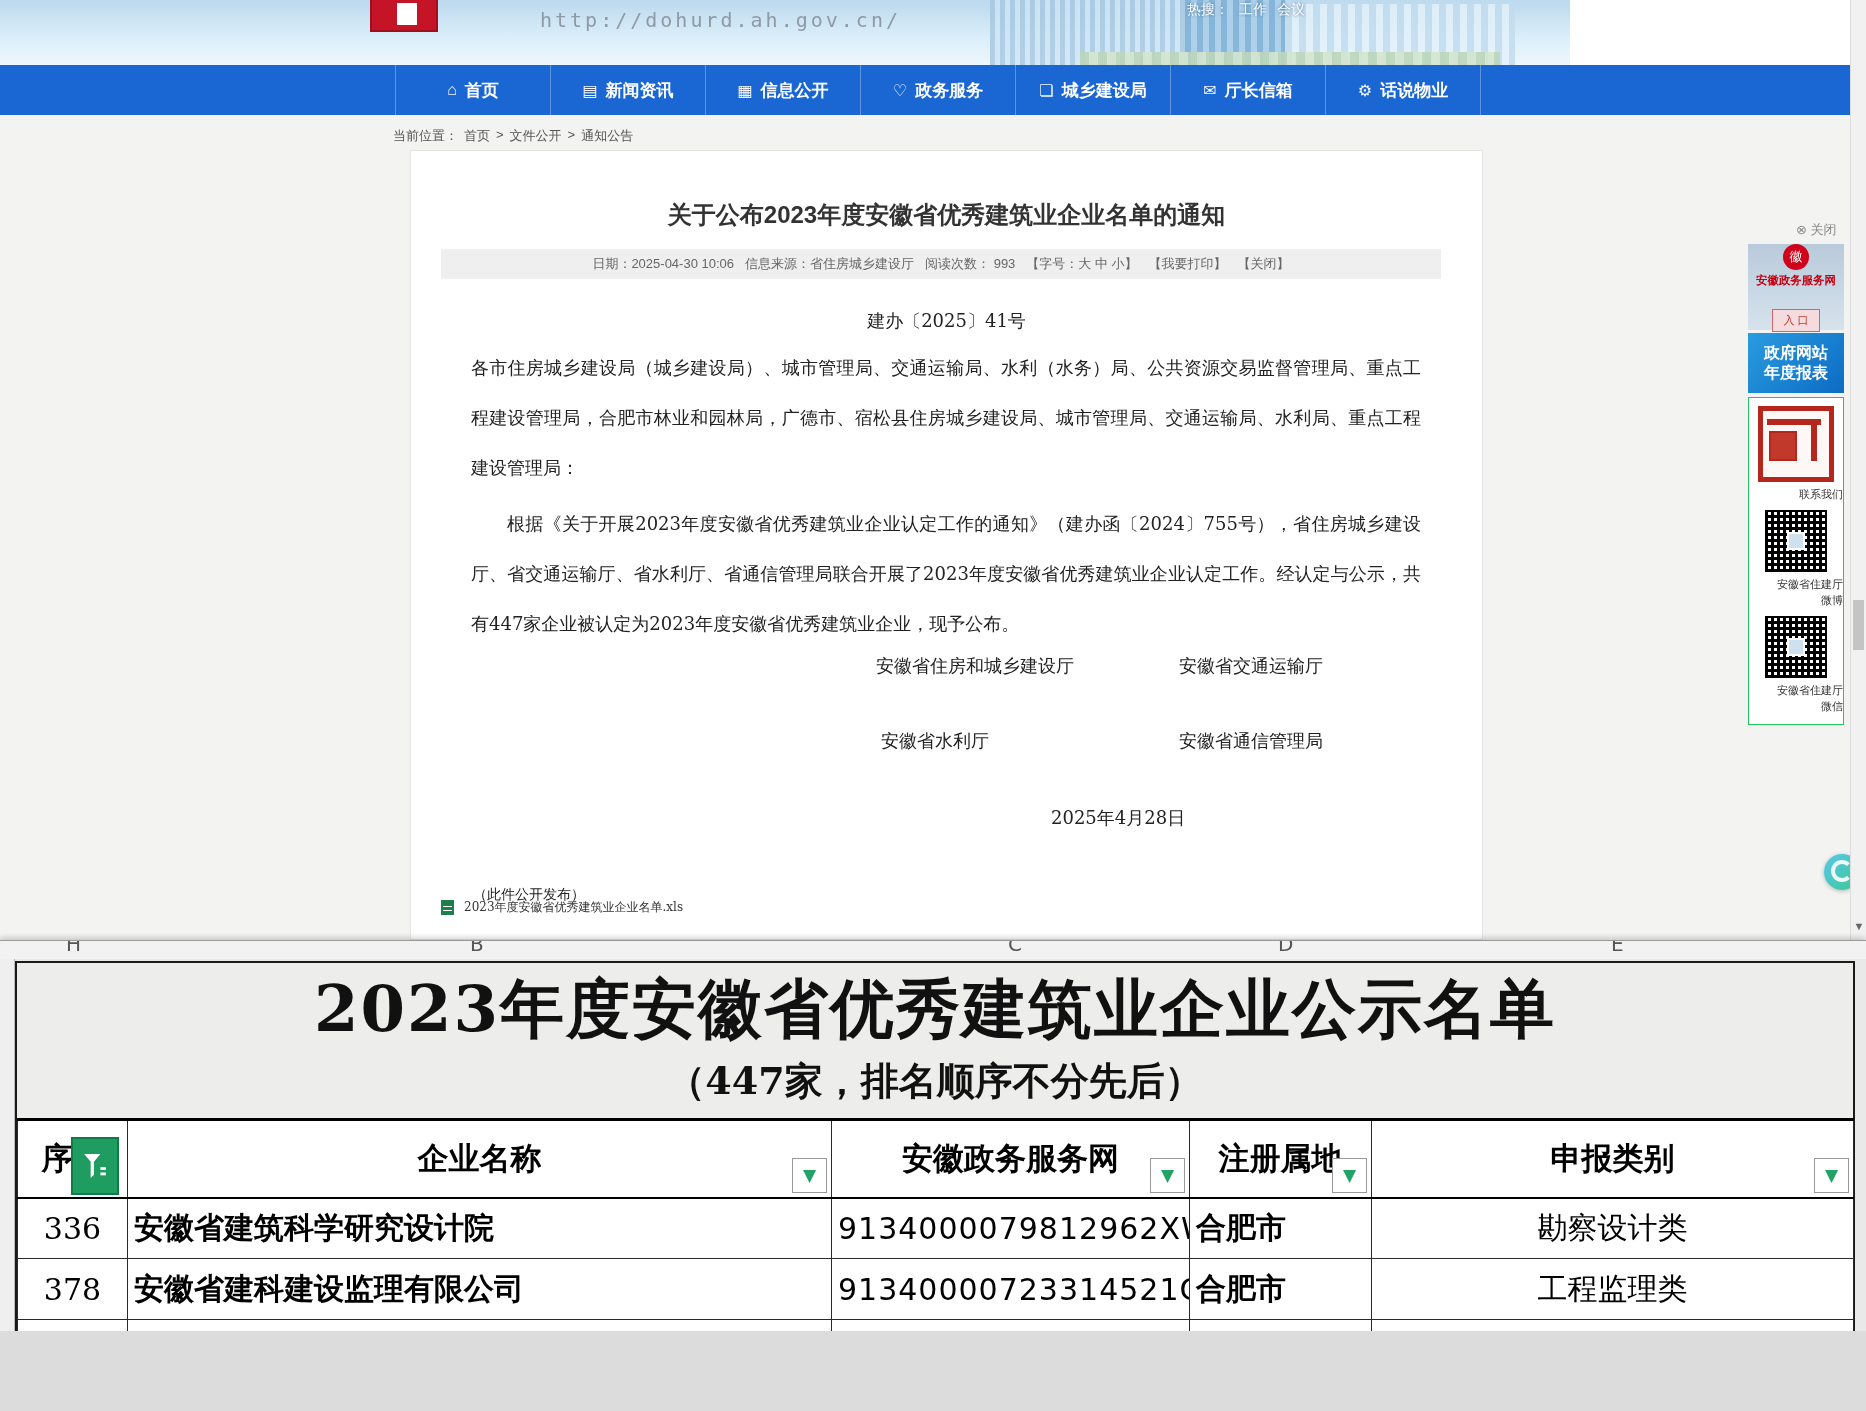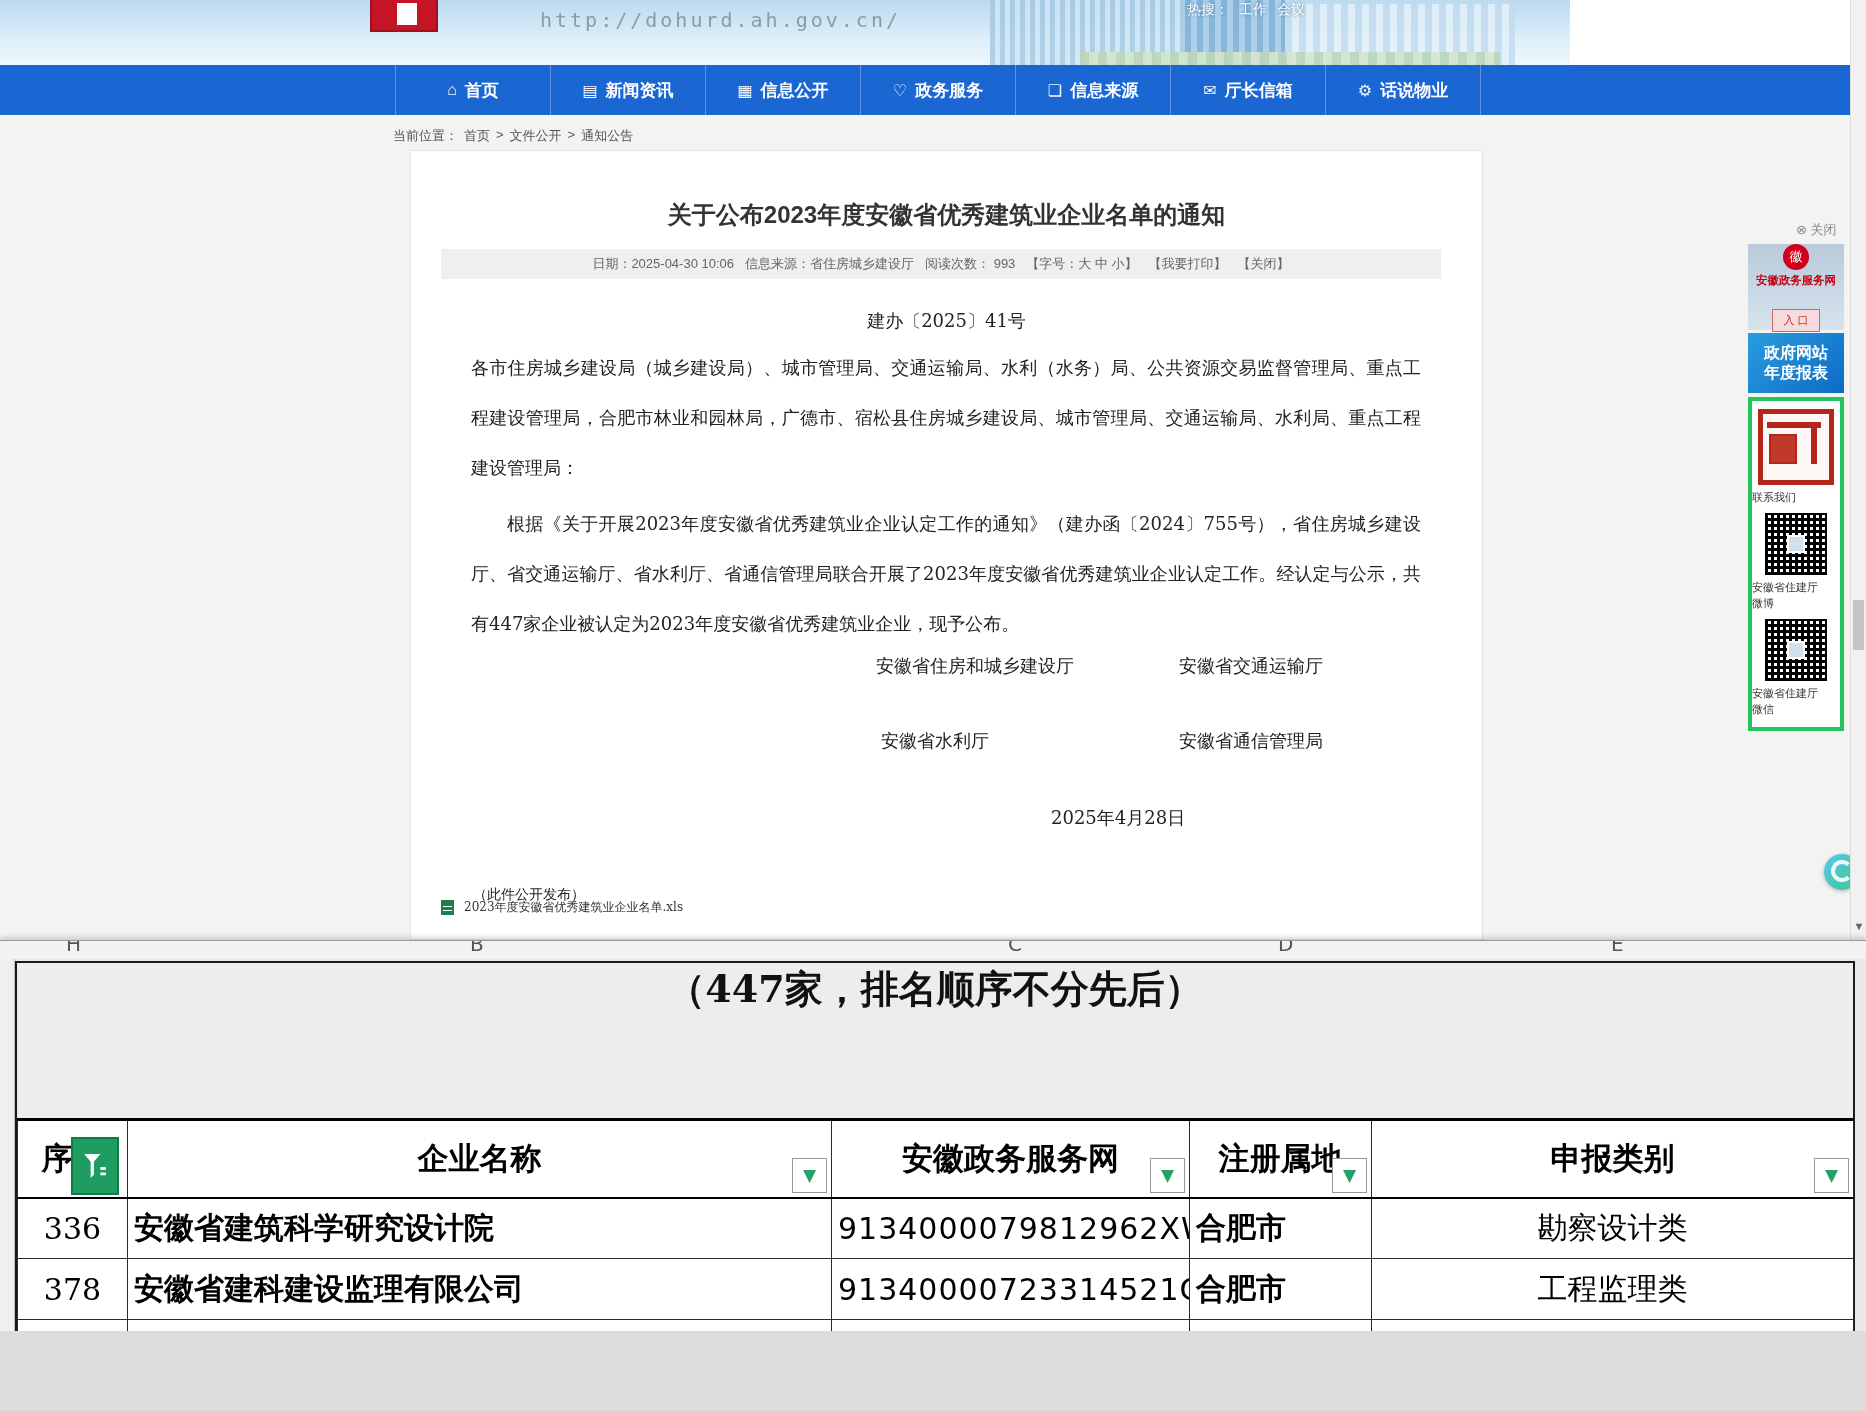--- a/index.html
+++ b/index.html
@@ -68,21 +68,21 @@
   .zwfw{height:86px;background:linear-gradient(180deg,#b9cadb,#d6e3ed);text-align:center;
         cursor:pointer;position:relative;}
   .zwfw .ring{width:26px;height:26px;border-radius:50%;background:#d0021b;margin:4px auto 2px;
         display:flex;align-items:center;justify-content:center;color:#fff;font-size:13px;}
   .zwfw .t{color:#c40012;font-size:12px;font-weight:bold;white-space:nowrap;transform:scale(.95);}
   .zwfw .entry{display:inline-block;margin-top:20px;padding:3px 10px;font-size:11px;color:#c0392b;
         background:#f5dbde;border:1px solid #d2666e;}
   .report{margin-top:3px;height:60px;background:linear-gradient(135deg,#2a9ce0,#0c6bc4);
           color:#fff;font-size:16px;font-weight:bold;text-align:center;cursor:pointer;
           display:flex;flex-direction:column;justify-content:center;line-height:20px;}
-  .white-card{margin-top:4px;background:#fff;border:4px solid #22c55e;text-align:left;
+  .white-card{margin-top:4px;background:#fff;border:1px solid #22c55e;text-align:right;
               padding:8px 0 10px;}
   .emblem{width:66px;height:66px;margin:0 auto;border:5px solid #b5271d;position:relative;
           cursor:pointer;background:#fdf7f6;}
   .emblem:before{content:"";position:absolute;left:4px;right:8px;top:8px;height:6px;background:#b5271d;}
   .emblem:after{content:"";position:absolute;right:12px;top:14px;width:6px;height:36px;background:#b5271d;}
   .emblem .seal{position:absolute;left:6px;top:20px;width:24px;height:26px;border:2px solid #b5271d;
           background:#c0392b;}
   .cap{font-size:11px;color:#333;margin-top:4px;line-height:16px;}
   .qr{width:62px;height:62px;margin:8px auto 0;position:relative;
       background:repeating-linear-gradient(0deg,#000 0 3px,transparent 3px 6px),
@@ -171,21 +171,21 @@
       <div class="nav-item">
           <span class="nav-ico">▦</span>
           <span>信息公开</span>
         </div>
       <div class="nav-item">
           <span class="nav-ico">♡</span>
           <span>政务服务</span>
         </div>
       <div class="nav-item">
           <span class="nav-ico">❏</span>
-          <span>信息来源</span>
+          <span>城乡建设局</span>
         </div>
       <div class="nav-item">
           <span class="nav-ico">✉</span>
           <span>厅长信箱</span>
         </div>
       <div class="nav-item">
           <span class="nav-ico">⚙</span>
           <span>话说物业</span>
         </div>
     </div>
@@ -268,20 +268,21 @@
       <span style="left:66px">H</span>
       <span style="left:470px">B</span>
       <span style="left:1008px">C</span>
       <span style="left:1278px">D</span>
       <span style="left:1611px">E</span>
     </div>
     <div class="rowhdr"></div>
 
     <div class="sheet-box">
       <div class="sheet-titlearea">
+        <div class="sheet-title">2023年度安徽省优秀建筑业企业公示名单</div>
         <div class="sheet-sub">（447家，排名顺序不分先后）</div>
       </div>
       <table class="grid">
         <colgroup>
             <col class="c0">
             <col class="c1">
             <col class="c2">
             <col class="c3">
             <col class="c4">
           </colgroup>

